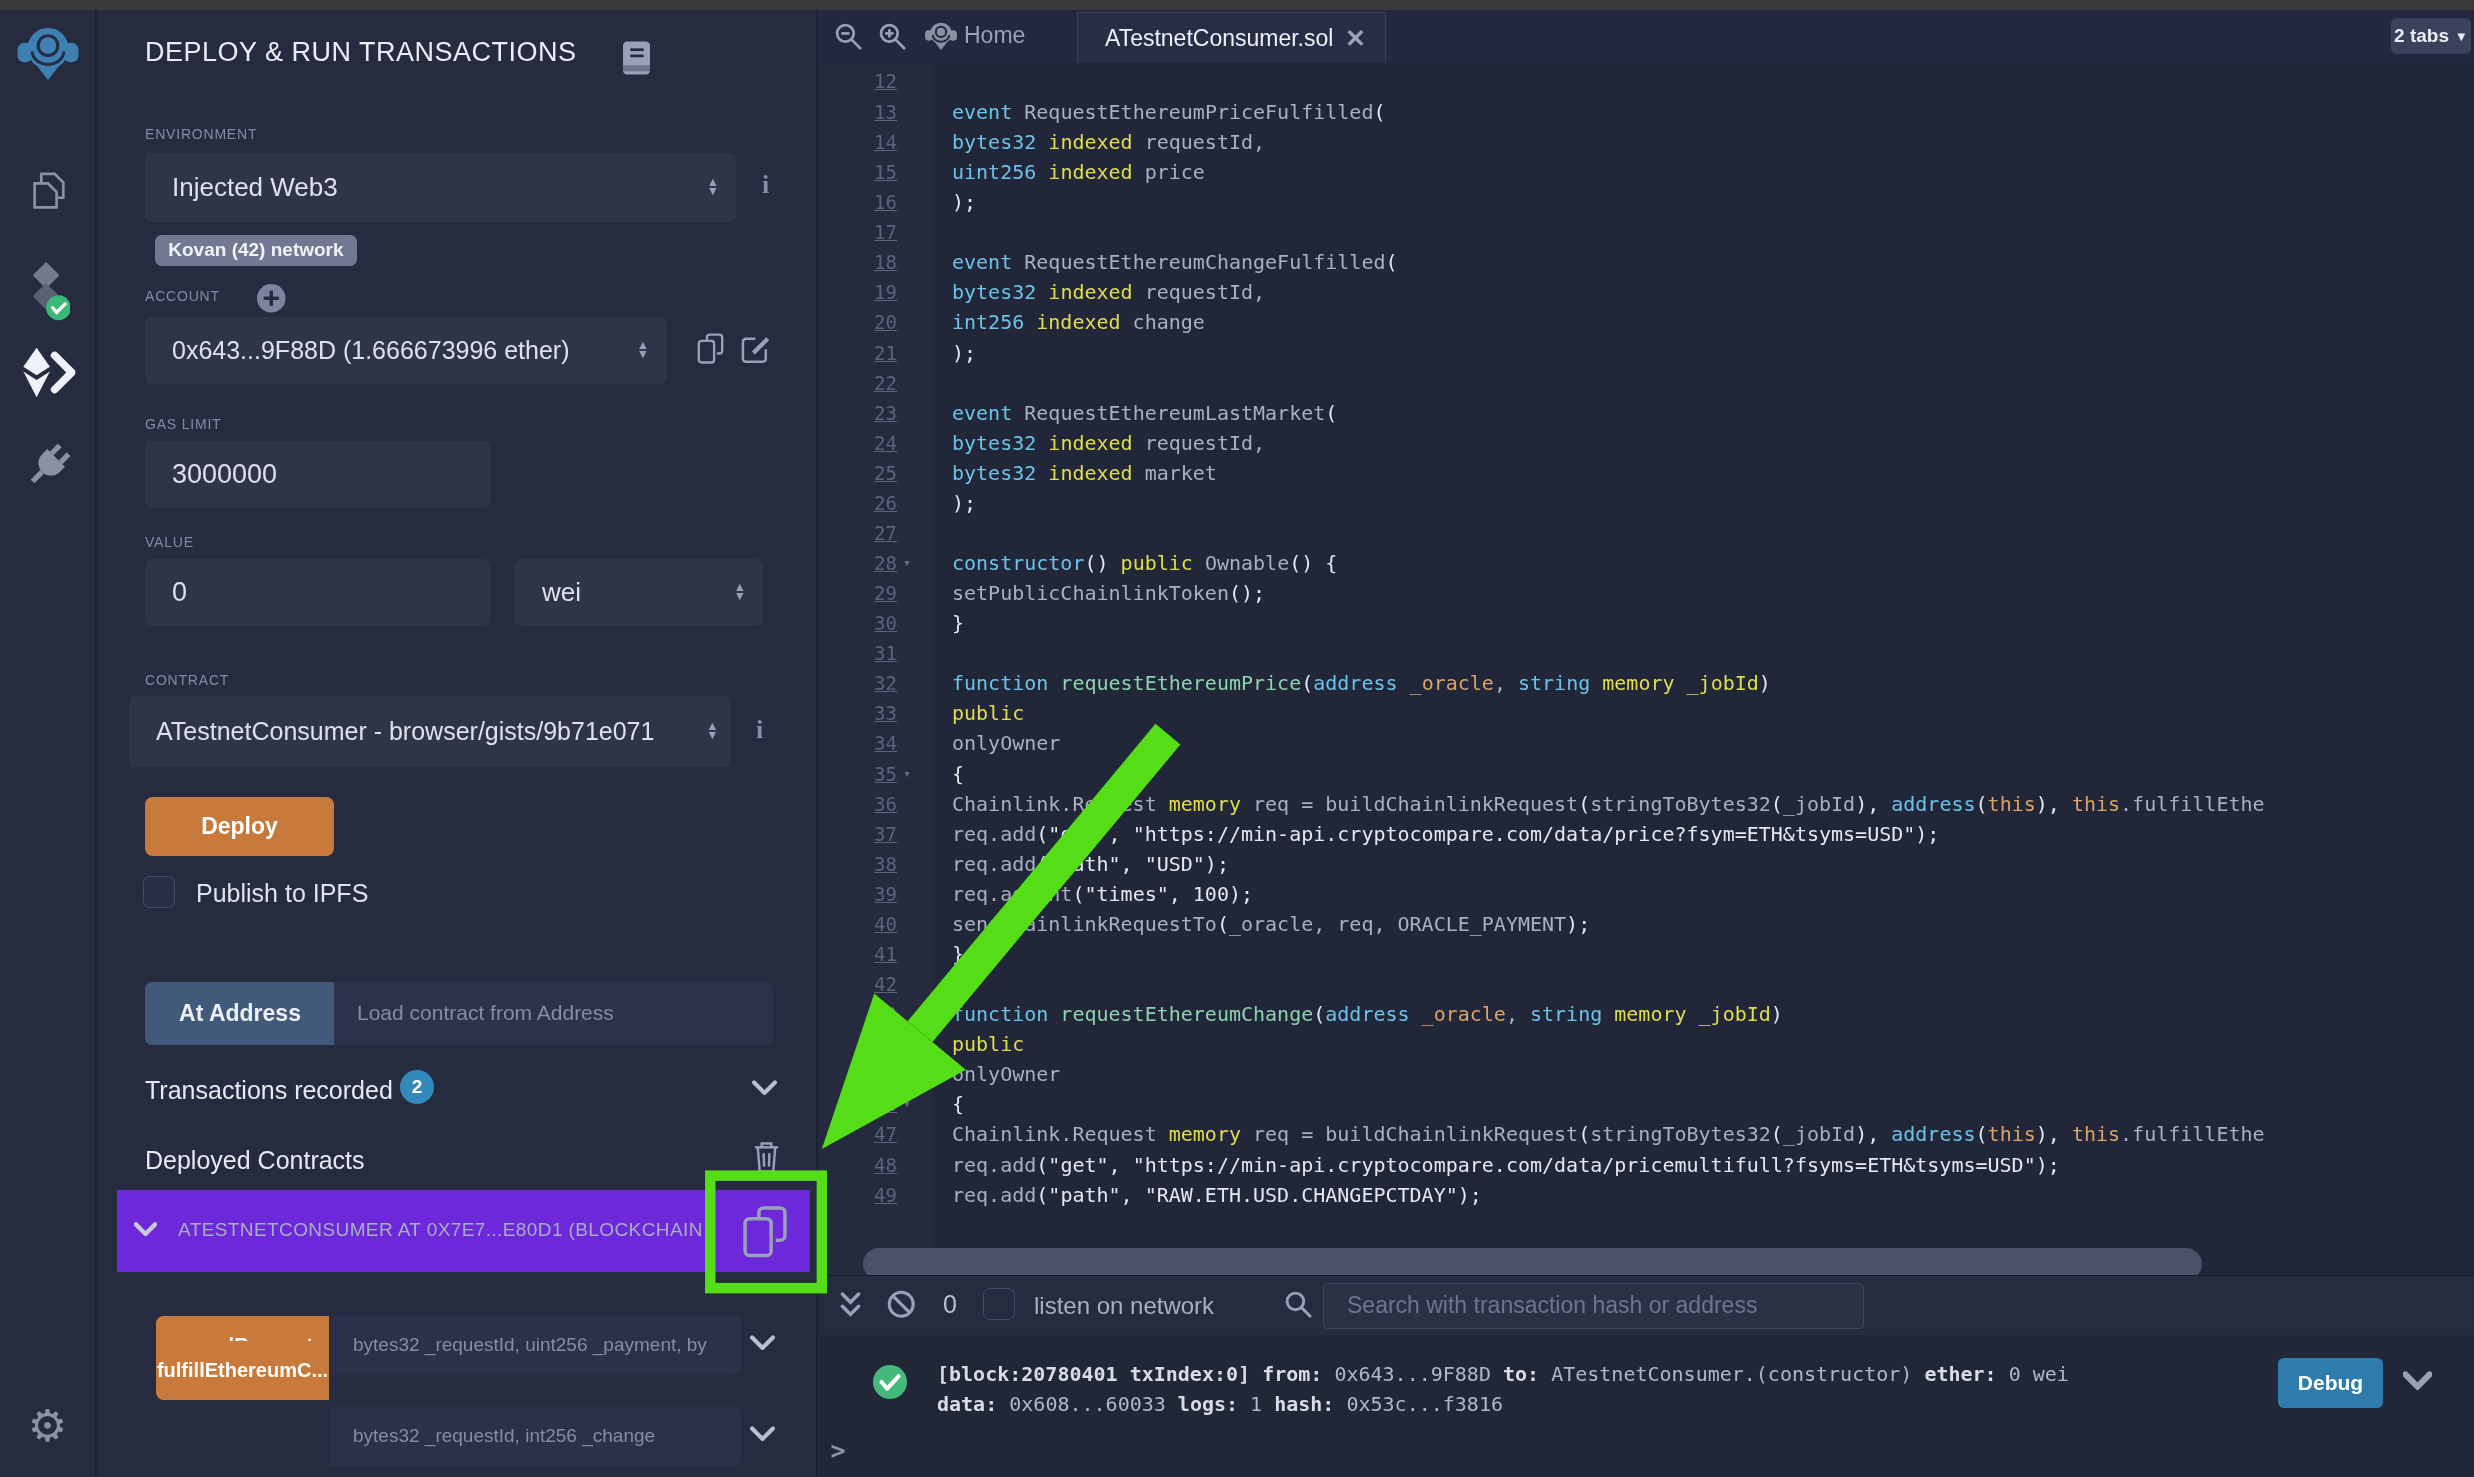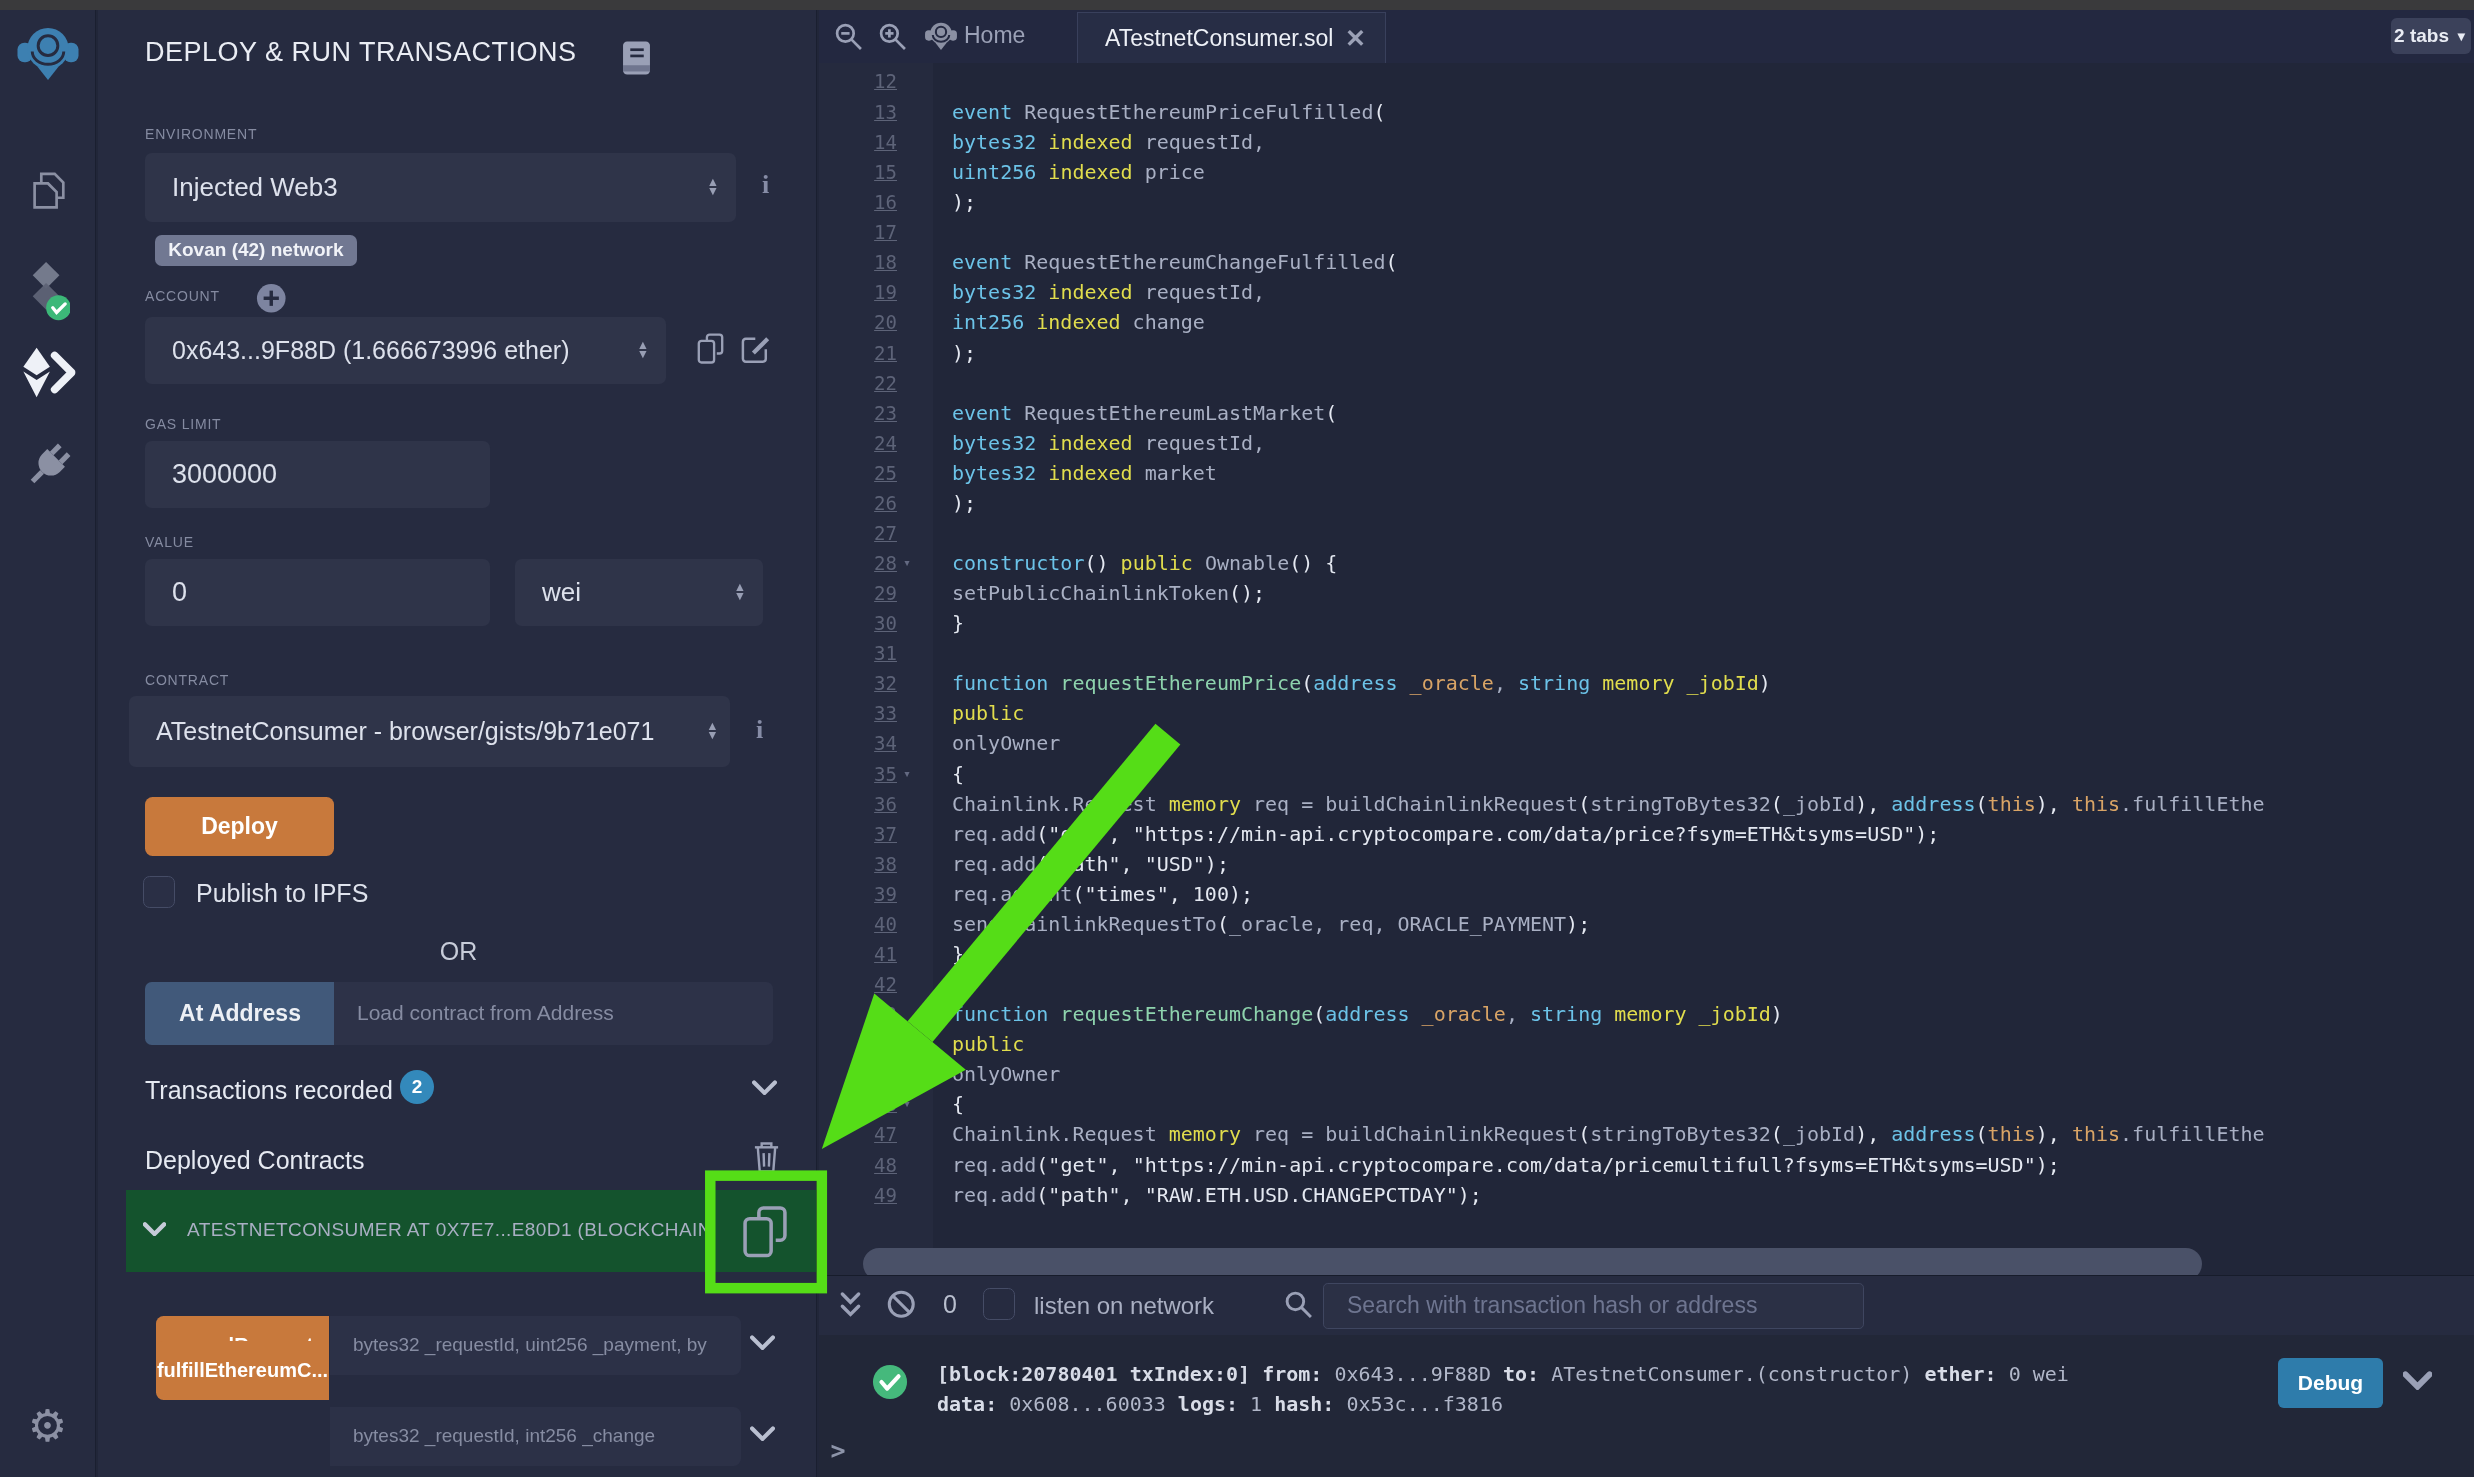--- a/index.html
+++ b/index.html
@@ -22,21 +22,21 @@
   .stepper{display:flex;flex-direction:column;align-items:center;margin-right:17px;color:#989eb4;font-size:12.4px;line-height:9.5px;user-select:none;}
   .title{position:absolute;left:47px;top:27px;font-size:27px;color:#eaedf4;letter-spacing:0.5px;white-space:nowrap;}
   .badge-net{position:absolute;left:57px;top:225px;background:#717892;color:#f1f3f8;font-size:19px;font-weight:bold;
              padding:4.8px 13.3px;border-radius:6.7px;}
   .info-i{position:absolute;font-family:"Liberation Serif",serif;font-weight:700;font-size:26px;color:#868ca6;}
   .btn-orange{position:absolute;background:#c8793c;color:#fff;font-weight:bold;display:flex;align-items:center;justify-content:center;cursor:pointer;}
   .chk{position:absolute;width:32px;height:32px;background:#2a2f45;border:1.9px solid #454c66;border-radius:6.7px;box-sizing:border-box;cursor:pointer;}
   .sect-txt{position:absolute;font-size:25px;color:#e6eaf2;}
   .count-badge{position:absolute;width:34px;height:34px;border-radius:50%;background:#3389bb;color:#fff;
                font-size:19px;font-weight:bold;display:flex;align-items:center;justify-content:center;}
-  #deployed-header{left:28px;top:1180px;width:693px;height:82px;background:#14532d;}
+  #deployed-header{left:19px;top:1180px;width:693px;height:82px;background:#6d28d9;}
   #deployed-header .hdr-txt{position:absolute;left:61px;top:29px;width:553px;font-size:19px;color:#a9afc3;
                             letter-spacing:0.4px;white-space:nowrap;overflow:hidden;}
   .fn-row-btn{border-radius:7.6px 0 0 7.6px;font-size:20px;}
   .fn-args{position:absolute;background:#2c3147;border:none;border-radius:0 7.6px 7.6px 0;color:#868ca2;
            font-size:19px;padding:0 0 0 23px;white-space:nowrap;overflow:hidden;outline:none;
            font-family:"Liberation Sans",sans-serif;box-sizing:border-box;}
   .fn-args::placeholder{color:#868ca2;}
   input.real{background:#2f3449;border:none;border-radius:6.7px;color:#dde1ec;font-size:27px;padding:0 0 0 27px;
              outline:none;font-family:"Liberation Sans",sans-serif;box-sizing:border-box;}
   input.real::placeholder{color:#717891;font-size:21px;}
@@ -202,21 +202,20 @@
           <span>▼</span>
         </div>
     </div>
     <div class="info-i" style="left:658px;top:705px">i</div>
 
     <div class="btn-orange" style="left:47px;top:787px;width:189px;height:59px;border-radius:7.6px;font-size:23px">Deploy</div>
 
     <div class="chk" style="left:45px;top:866px"></div>
     <div class="abs" style="left:98px;top:869px;font-size:25px;color:#dfe3ed">Publish to IPFS</div>
 
-    <div class="abs" style="left:0;top:927px;width:721px;text-align:center;font-size:25px;color:#c7ccd9">OR</div>
 
     <div class="abs" style="left:47px;top:972px;width:190px;height:63px;background:#41597a;border-radius:6.7px 0 0 6.7px;
          display:flex;align-items:center;justify-content:center;color:#edf0f5;font-size:23px;font-weight:bold;cursor:pointer">At Address</div>
     <input class="fn-args abs" style="left: 236px; top: 972px; width: 439px; height: 63px; background: rgb(45, 50, 72); border-radius: 0px 6.7px 6.7px 0px; font-size: 21px;" placeholder="Load contract from Address">
 
     <div class="sect-txt" style="left:47px;top:1066px">Transactions recorded</div>
     <div class="count-badge" style="left:302px;top:1060px">2</div>
     <div class="abs" style="left:654px;top:1070px">
       <svg width="25" height="15.3" viewBox="0 0 24 14" fill="none" stroke="#b9bfd0" stroke-width="4" stroke-linecap="round">
           <path d="M2 2 L12 12 L22 2"></path>

